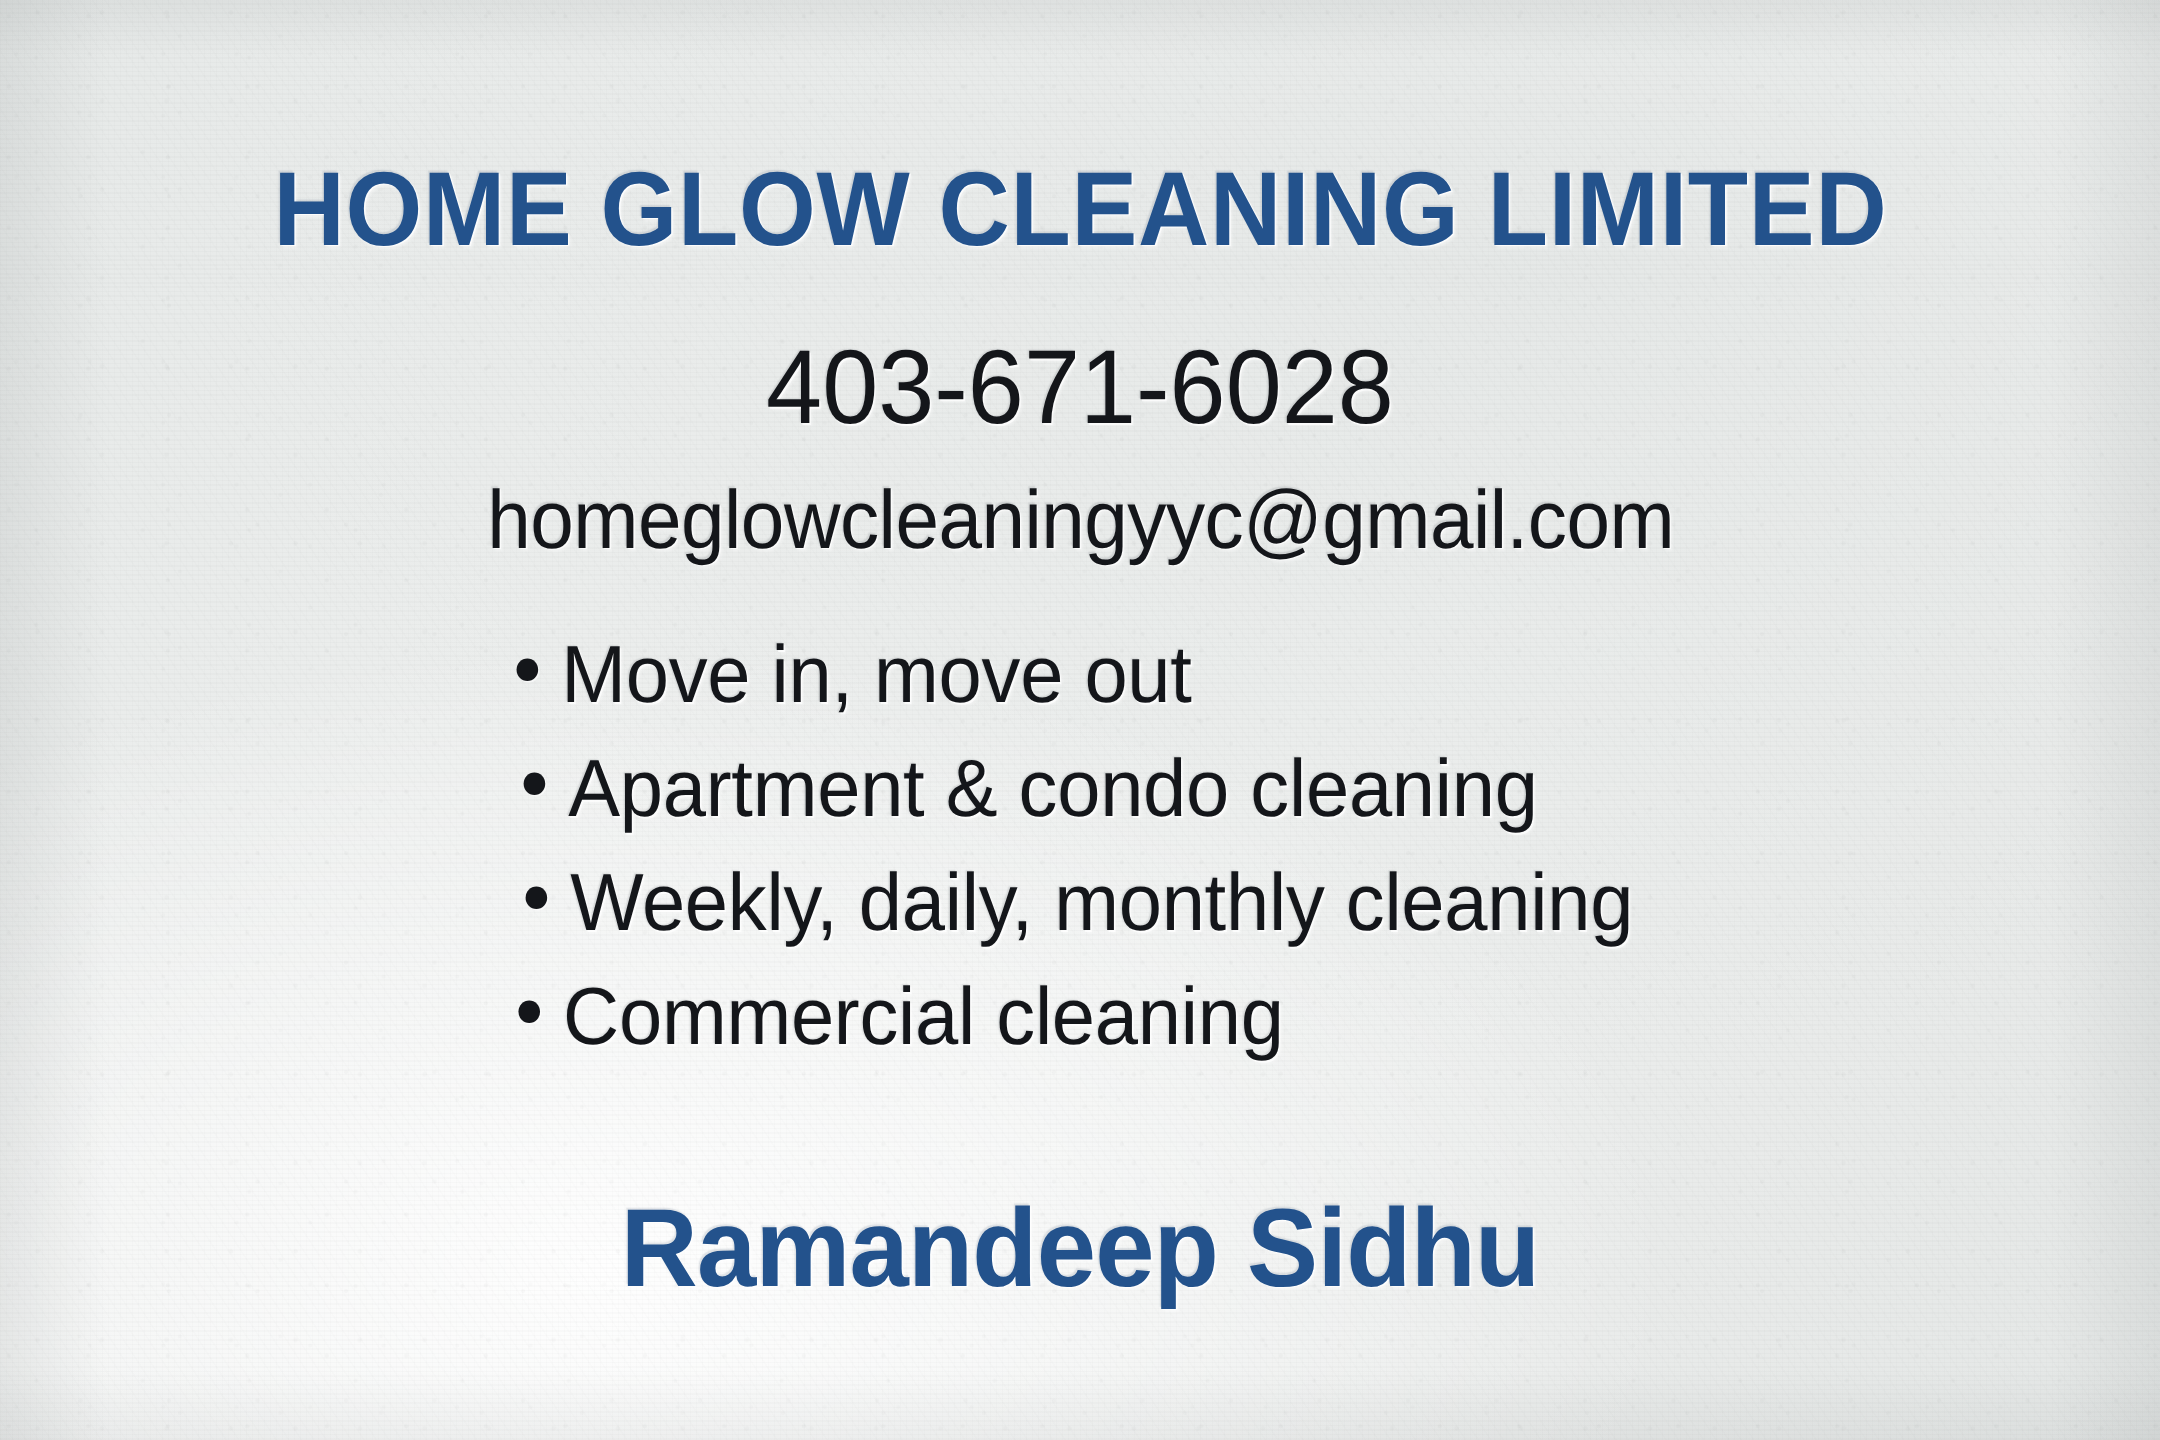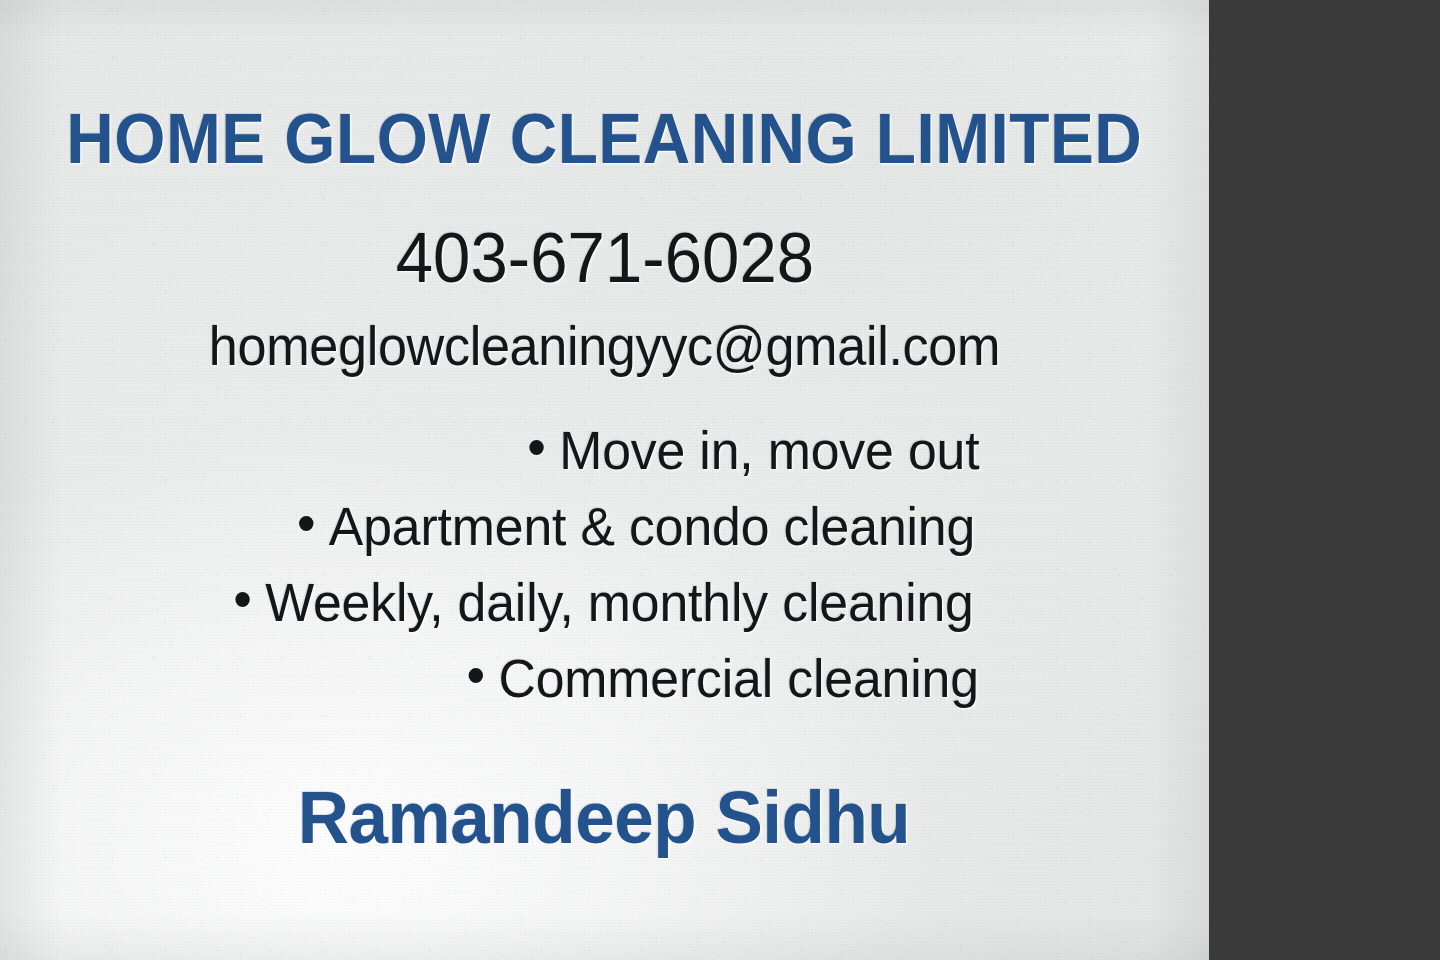--- a/index.html
+++ b/index.html
@@ -3,21 +3,21 @@
 <meta charset="utf-8">
 <style>
   html, body {
     margin: 0;
     padding: 0;
     background: #3a3a3a;
   }
 
   #card {
     position: relative;
-    width: 1209px;
+    width: 1440px;
     height: 960px;
     overflow: hidden;
     font-family: "Liberation Sans", sans-serif;
     background: #e9ebea;
     -webkit-font-smoothing: antialiased;
   }
 
   
   .paper-base {
     position: absolute;
@@ -117,27 +117,27 @@
     margin-top: 26px;
     font-size: 55px;
     font-weight: 400;
     letter-spacing: -0.4px;
     line-height: 1;
     transform: scaleX(0.95);
     white-space: nowrap;
   }
 
   .services {
-    margin: 4px;
+    margin: 18px;
     padding: 0;
     margin-top: 49px;
     list-style: none;
     display: flex;
     flex-direction: column;
-    align-items: flex-end;
+    align-items: flex-start;
   }
 
   .service-item {
     font-size: 54px;
     font-weight: 400;
     line-height: 1;
     letter-spacing: -0.2px;
     margin-bottom: 22px;
     transform: scaleX(0.96);
     white-space: nowrap;

